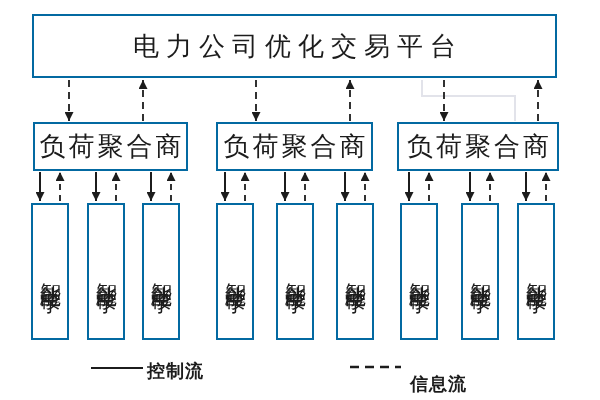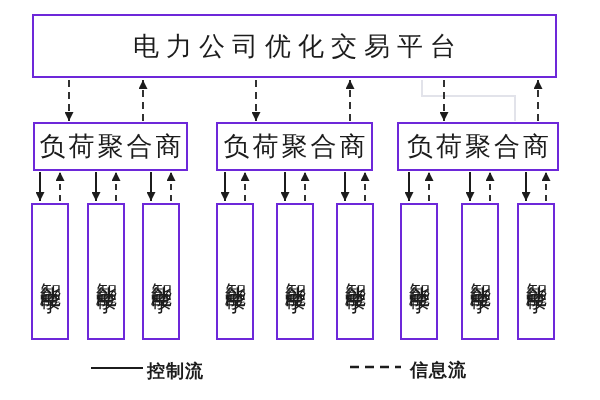--- a/index.html
+++ b/index.html
@@ -19,21 +19,21 @@
     position: absolute;
     left: 0;
     top: 0;
     width: 600px;
     height: 400px;
     pointer-events: none;
   }
   .box {
     position: absolute;
     box-sizing: border-box;
-    border: 2px solid #6d28d9;
+    border: 2px solid #0369a1;
     background: #ffffff;
     display: flex;
     align-items: center;
     justify-content: center;
     color: #1c1c1c;
   }
   .platform {
     left: 32px; top: 14px; width: 525px; height: 64px;
   }
   .platform .label {
@@ -64,21 +64,21 @@
   .legend-label {
     position: absolute;
     font-family: "Liberation Sans", "DejaVu Sans", sans-serif;
     font-weight: bold;
     font-size: 18px;
     color: #1c1c1c;
     letter-spacing: 1px;
     white-space: nowrap;
   }
   .legend-control { left: 147px; top: 359px; }
-  .legend-info   { left: 410px; top: 358px; }
+  .legend-info   { left: 410px; top: 372px; }
 </style>
 </head>
 <body>
 
 <div class="canvas">
 
   <svg class="wires" viewBox="0 0 600 400" xmlns="http://www.w3.org/2000/svg">
     <defs>
       <marker id="arrow" viewBox="0 0 10 10" refX="10" refY="5" markerWidth="11" markerHeight="9" markerUnits="userSpaceOnUse" orient="auto">
         <path d="M0,0 L10,5 L0,10 z" fill="#1c1c1c"></path>

